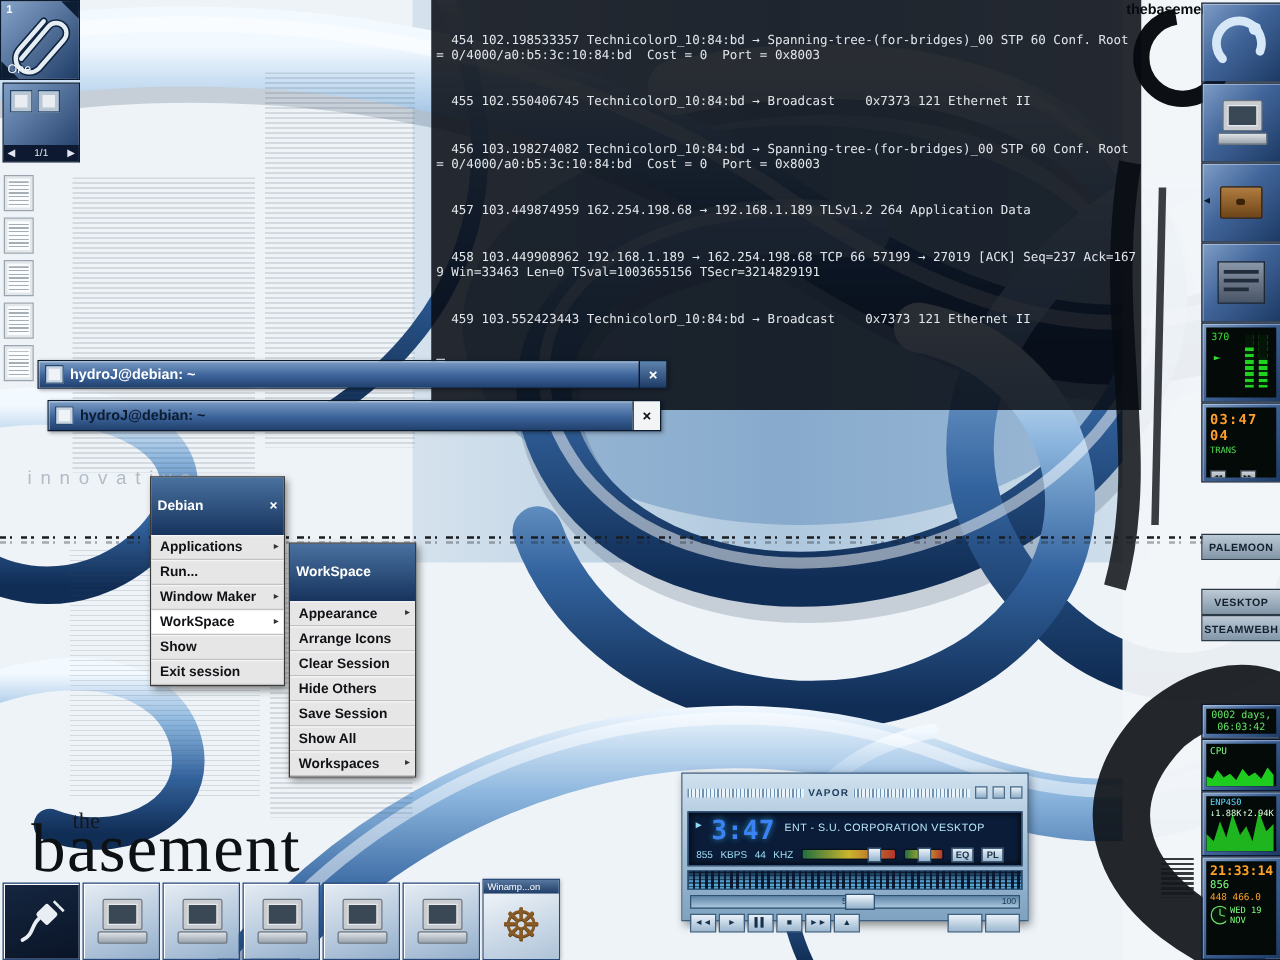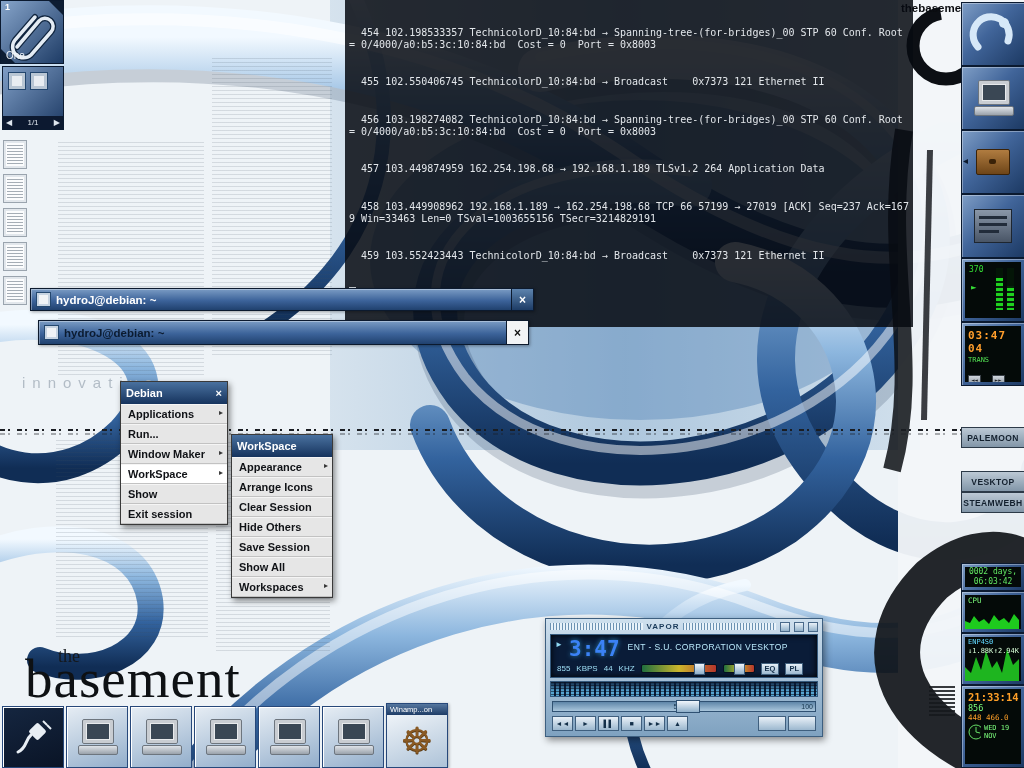--- a/index.html
+++ b/index.html
@@ -39,32 +39,32 @@
   .tb .t{font-size:11.5px;font-weight:bold}
   .tb .cl{width:21px;display:flex;align-items:center;justify-content:center;font-weight:bold;font-size:12px;border-left:1px solid #0c1a2e}
   #tb1 .t{color:#fff}
   #tb1 .cl{background:linear-gradient(180deg,#5d83ad,#1d3c66);color:#fff}
   #tb2{height:23px}
   #tb2 .t{color:#0b1b30}
   #tb2 .cl{background:#f2f4f6;color:#111}
 
   
   .menu{position:absolute;background:#c9c9c9;border:1px solid #3a3a3a;box-shadow:2px 3px 6px rgba(0,0,0,.45)}
-  .mt{height:14px;display:flex;align-items:center;justify-content:space-between;padding:4px 5px;
+  .mt{height:14px;display:flex;align-items:center;justify-content:space-between;padding:16px 5px;
     background:linear-gradient(180deg,#49719f,#16335d);color:#fff;font-weight:bold;font-size:11px}
   .mi2{height:18px;display:flex;align-items:center;padding:0 7px;background:#e6e6e6;
     border-top:1px solid #f5f5f5;border-bottom:1px solid #c2c2c2;color:#101216;font-size:11px;font-weight:bold;position:relative}
   .mi2.sel{background:#ffffff}
   .mi2 .sa{position:absolute;right:4px;top:3px;font-size:8px;color:#333}
 
   
   #wa{position:absolute;left:545px;top:618px;width:276px;height:117px;z-index:5;
     background:linear-gradient(180deg,#cfe0ee,#9cb9d2 60%,#7fa2c0);
     border:1px solid #3d5f80;box-shadow:2px 3px 7px rgba(0,0,0,.45)}
-  #wa .ttl{height:15px;display:flex;align-items:center;gap:4px;padding:0 4px}
+  #wa .ttl{height:30px;display:flex;align-items:center;gap:4px;padding:0 4px}
   #wa .rg{flex:1;height:7px;background:repeating-linear-gradient(90deg,#6d92b2 0 1px,#e8f2fa 1px 3px)}
   #wa .ttx{font-size:8px;font-weight:bold;color:#193a5a;letter-spacing:1px}
   #wa .tbn{width:8px;height:8px;background:linear-gradient(180deg,#e8f1f8,#93b2ca);border:1px solid #4a6a8a}
   #wa .disp{margin:0 4px;height:42px;background:#0a1c38;border:1px solid #355a7e;
     box-shadow:inset 0 0 6px #000;display:flex;flex-wrap:wrap;color:#b9e8fa;overflow:hidden}
   #wa .pg{width:10px;font-size:8px;padding:5px 0 0 4px;color:#8fd8f2}
   #wa .tm{font-family:"DejaVu Sans Mono",monospace;font-size:21px;font-weight:bold;padding:2px 8px 0 4px;
     color:#3b82f6;text-shadow:0 0 5px #2c86b8}
   #wa .trk{flex:1;font-size:8.5px;padding-top:7px;letter-spacing:.4px;white-space:nowrap;overflow:hidden}
   #wa .inf{width:100%;display:flex;gap:6px;font-size:8px;padding:0 6px 2px;align-items:center;color:#9fdef4}

